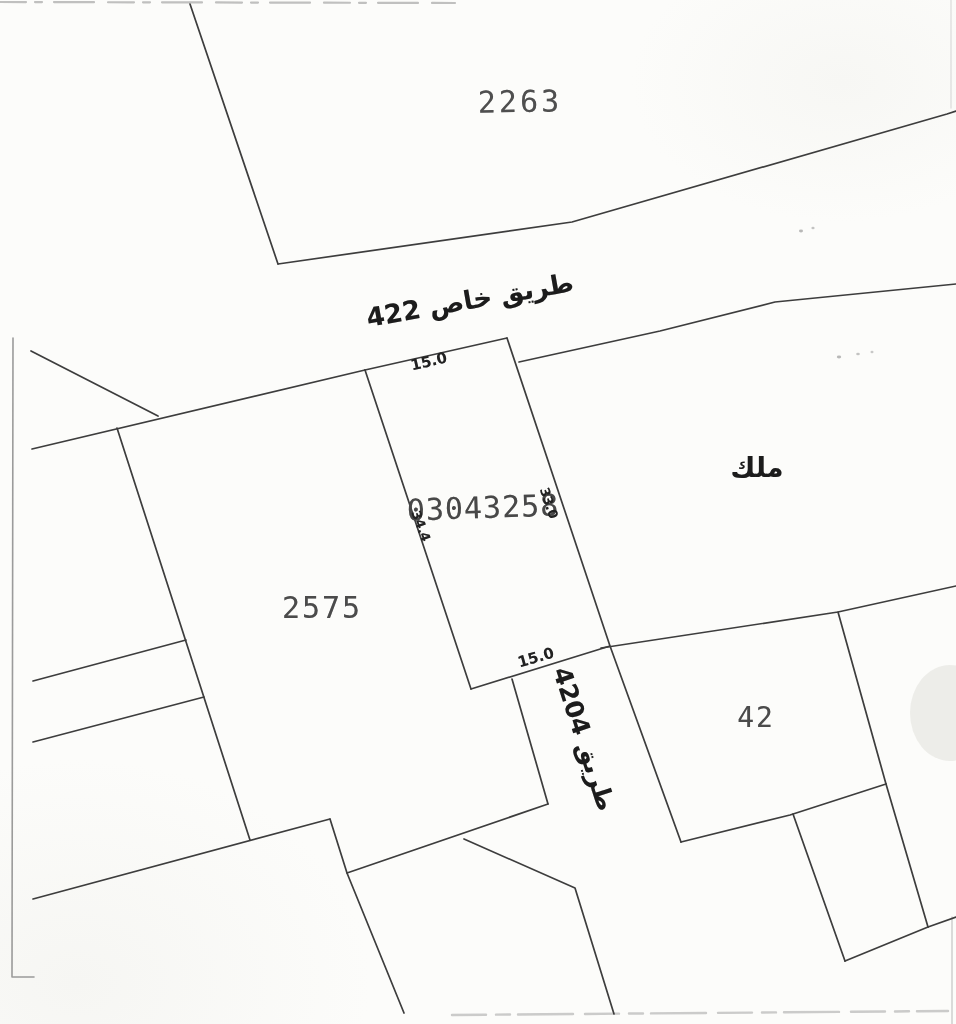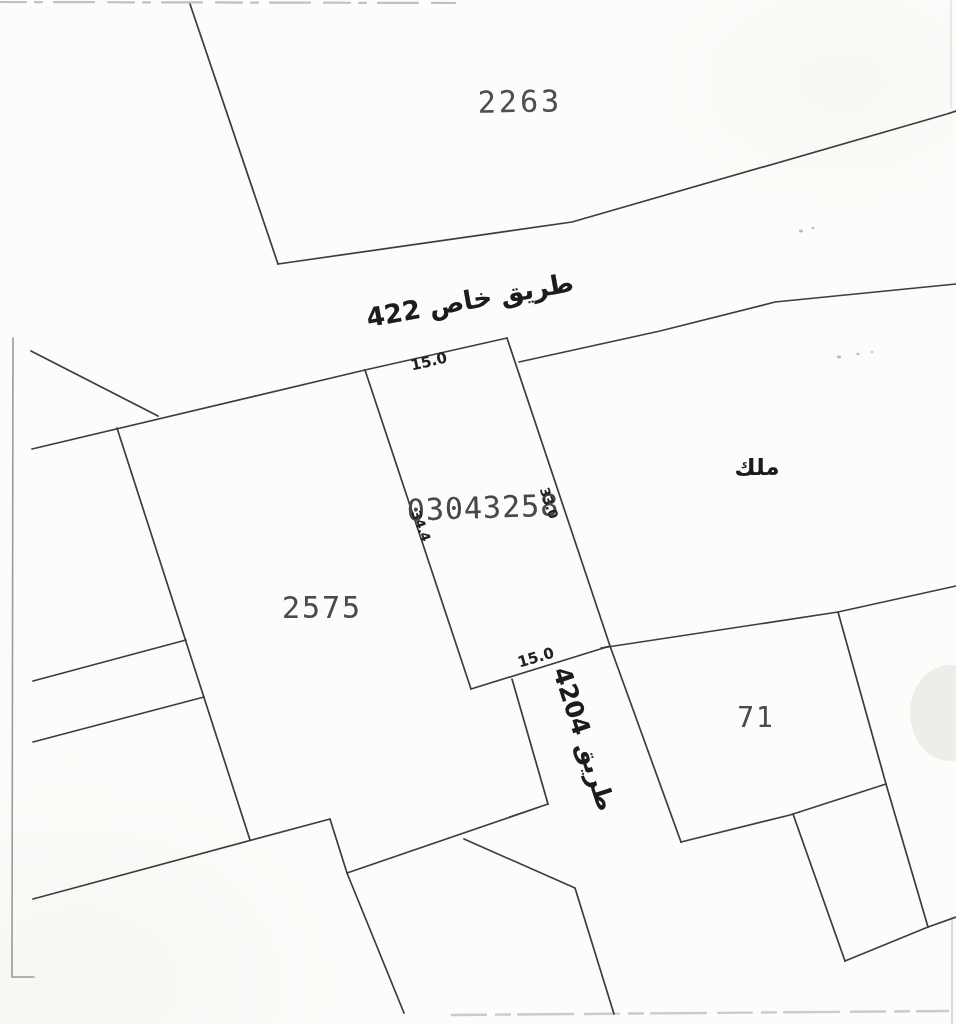--- a/index.html
+++ b/index.html
@@ -60,19 +60,19 @@
       <polyline points="512,679 548,804" fill="none" stroke="#3d3d3d" stroke-width="1.7" stroke-linejoin="round" stroke-linecap="round"></polyline>
       <polyline points="464,839 575,888 614,1014" fill="none" stroke="#3d3d3d" stroke-width="1.7" stroke-linejoin="round" stroke-linecap="round"></polyline>
     </svg>
   <div class="labels-layer">
       <div class="map-label" style="left: 520px; top: 102px; font-size: 30px; transform: translate(-50%, -50%) rotate(-1deg); color: rgb(79, 79, 79); letter-spacing: 3px; font-family: &quot;DejaVu Sans Mono&quot;, monospace;">2263</div>
       <div class="map-label" dir="rtl" style="left: 470px; top: 300px; font-size: 26px; transform: translate(-50%, -50%) rotate(-10deg); color: rgb(28, 28, 28); font-weight: bold;">طريق خاص 422</div>
       <div class="map-label" style="left: 429px; top: 362px; font-size: 15px; transform: translate(-50%, -50%) rotate(-13deg); color: rgb(34, 34, 34); font-weight: bold;">15.0</div>
       <div class="map-label" style="left: 483px; top: 508px; font-size: 30px; transform: translate(-50%, -50%) rotate(-2deg); color: rgb(72, 72, 72); letter-spacing: 1px; font-family: &quot;DejaVu Sans Mono&quot;, monospace;">03043258</div>
       <div class="map-label" style="left: 421px; top: 526px; font-size: 13px; transform: translate(-50%, -50%) rotate(70deg); color: rgb(34, 34, 34); font-weight: bold;">34.4</div>
       <div class="map-label" style="left: 549px; top: 503px; font-size: 13px; transform: translate(-50%, -50%) rotate(72deg); color: rgb(34, 34, 34); font-weight: bold;">33.0</div>
-      <div class="map-label" dir="rtl" style="left: 757px; top: 467px; font-size: 23px; transform: translate(-50%, -50%) rotate(0deg); color: rgb(28, 28, 28); font-weight: bold;">ملك</div>
+      <div class="map-label" dir="rtl" style="left: 757px; top: 467px; font-size: 27px; transform: translate(-50%, -50%) rotate(0deg); color: rgb(28, 28, 28); font-weight: bold;">ملك</div>
       <div class="map-label" style="left: 322px; top: 608px; font-size: 30px; transform: translate(-50%, -50%) rotate(0deg); color: rgb(75, 75, 75); letter-spacing: 2px; font-family: &quot;DejaVu Sans Mono&quot;, monospace;">2575</div>
       <div class="map-label" style="left: 536px; top: 658px; font-size: 15px; transform: translate(-50%, -50%) rotate(-16deg); color: rgb(34, 34, 34); font-weight: bold;">15.0</div>
       <div class="map-label" dir="rtl" style="left: 584px; top: 739px; font-size: 25px; transform: translate(-50%, -50%) rotate(72deg); color: rgb(28, 28, 28); font-weight: bold;">طريق 4204</div>
-      <div class="map-label" style="left: 756px; top: 718px; font-size: 28px; transform: translate(-50%, -50%) rotate(0deg); color: rgb(75, 75, 75); letter-spacing: 2px; font-family: &quot;DejaVu Sans Mono&quot;, monospace;">71</div>
+      <div class="map-label" style="left: 756px; top: 718px; font-size: 28px; transform: translate(-50%, -50%) rotate(0deg); color: rgb(75, 75, 75); letter-spacing: 2px; font-family: &quot;DejaVu Sans Mono&quot;, monospace;">42</div>
     </div>
 </div>
 
 </body></html>

